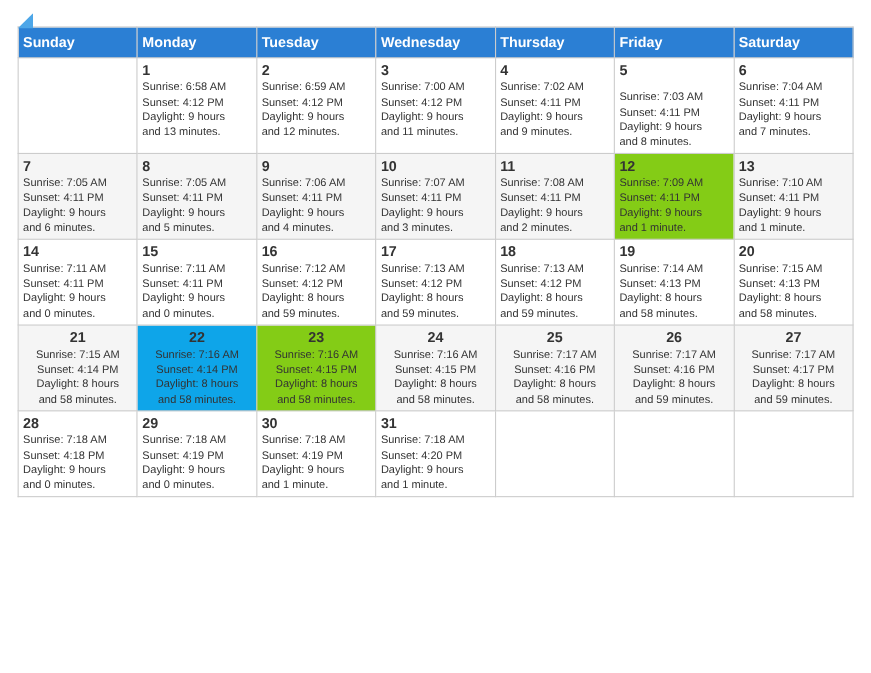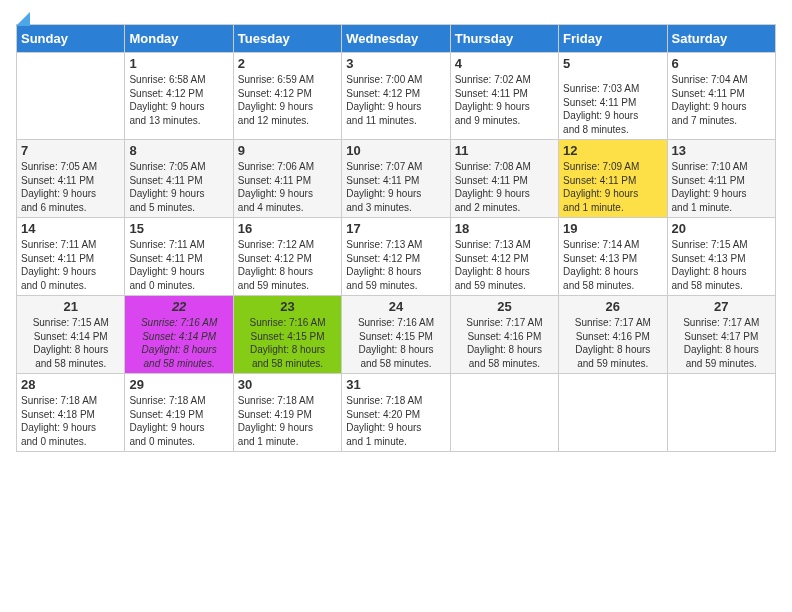--- a/index.html
+++ b/index.html
@@ -185,21 +185,21 @@
 Daylight: 9 hours
 and 3 minutes.</div>
         </td>
         <td style="background-color: rgb(245, 245, 245);">
           <div class="day-num">11</div>
           <div class="day-info" style="white-space: pre-line;">Sunrise: 7:08 AM
 Sunset: 4:11 PM
 Daylight: 9 hours
 and 2 minutes.</div>
         </td>
-        <td style="background-color: #fde047;">
+        <td style="background-color: #84cc16;">
           <div class="day-num">12</div>
           <div class="day-info" style="white-space: pre-line;">Sunrise: 7:09 AM
 Sunset: 4:11 PM
 Daylight: 9 hours
 and 1 minute.</div>
         </td>
         <td style="background-color: rgb(245, 245, 245);">
           <div class="day-num">13</div>
           <div class="day-info" style="white-space: pre-line;">Sunrise: 7:10 AM
 Sunset: 4:11 PM
@@ -259,21 +259,21 @@
         </td>
       </tr>
       <tr style="background-color: rgb(245, 245, 245); text-align: center;">
         <td style="background-color: rgb(245, 245, 245);">
           <div class="day-num">21</div>
           <div class="day-info" style="white-space: pre-line;">Sunrise: 7:15 AM
 Sunset: 4:14 PM
 Daylight: 8 hours
 and 58 minutes.</div>
         </td>
-        <td style="background-color: #d946ef; font-style: italic;">
+        <td style="background-color: #0ea5e9;">
           <div class="day-num">22</div>
           <div class="day-info" style="white-space: pre-line;">Sunrise: 7:16 AM
 Sunset: 4:14 PM
 Daylight: 8 hours
 and 58 minutes.</div>
         </td>
         <td style="background-color: #84cc16;">
           <div class="day-num">23</div>
           <div class="day-info" style="white-space: pre-line;">Sunrise: 7:16 AM
 Sunset: 4:15 PM

